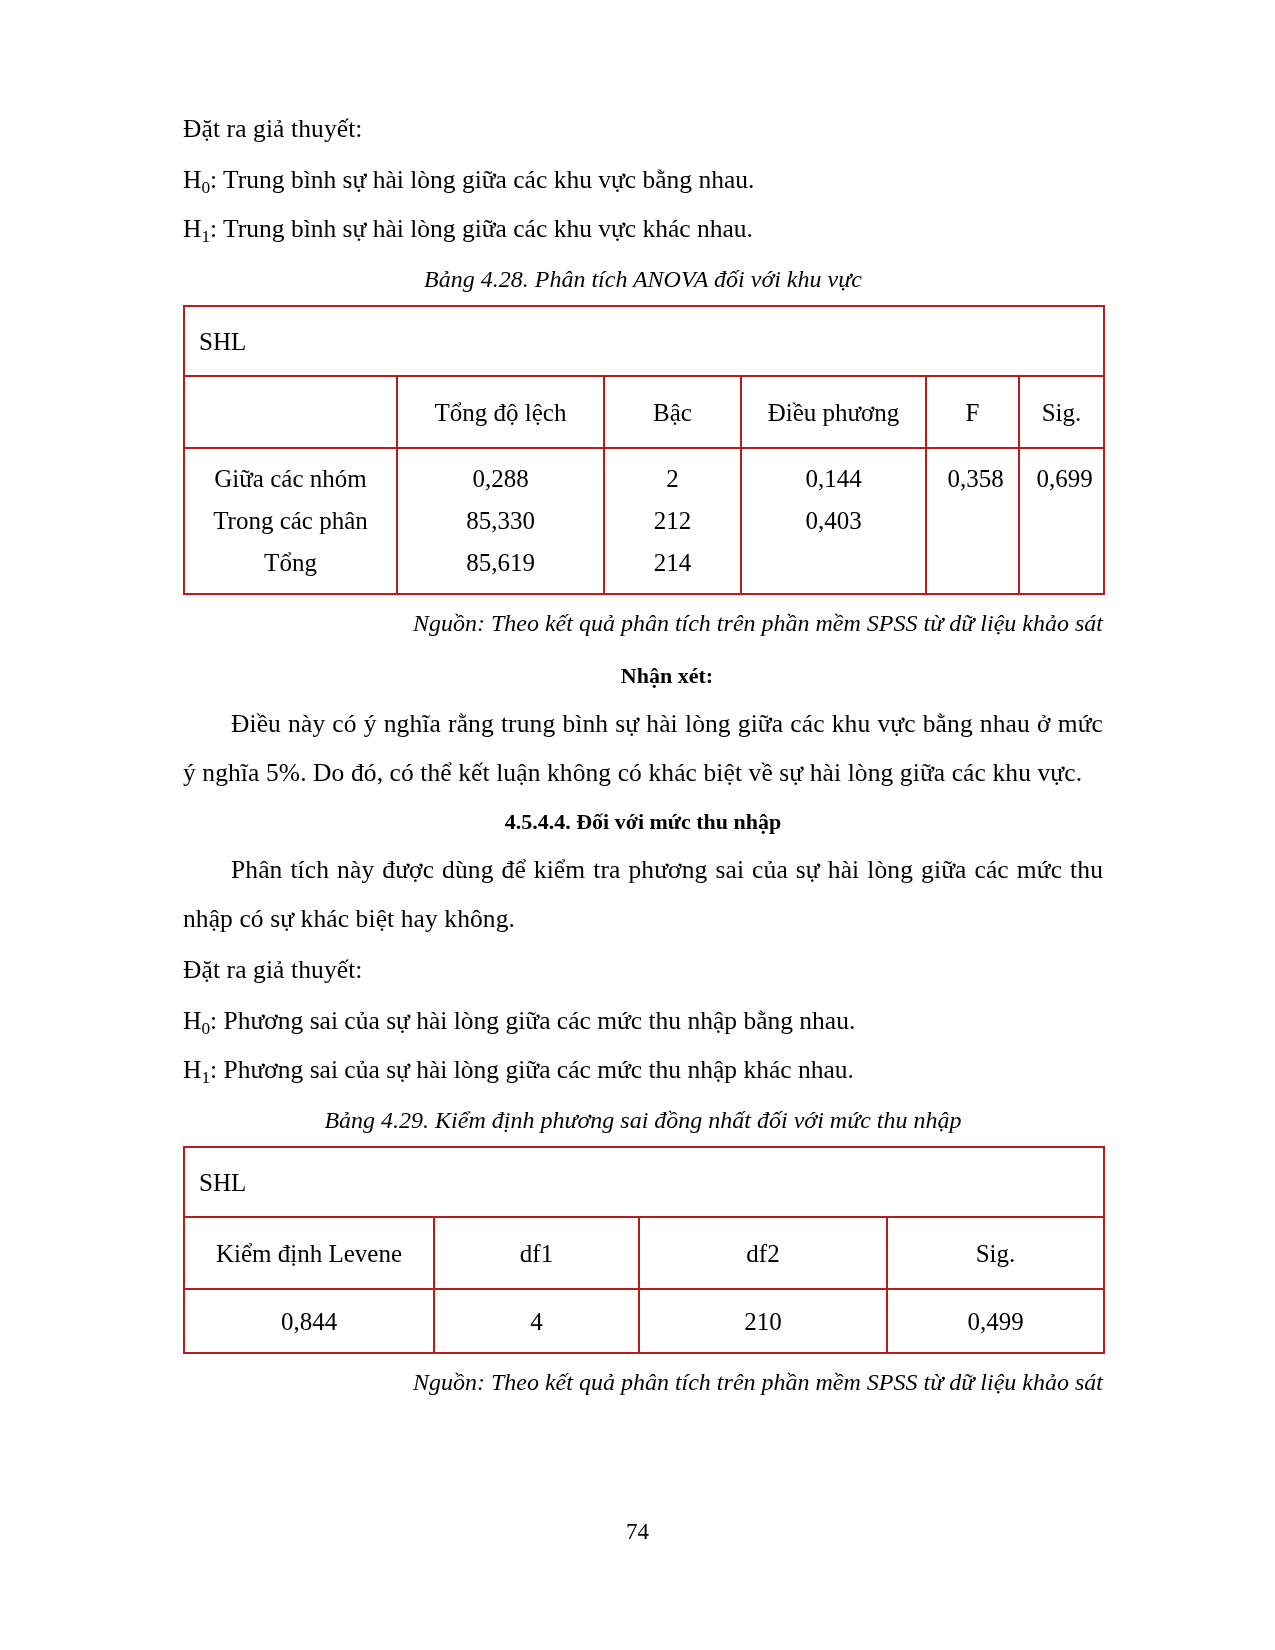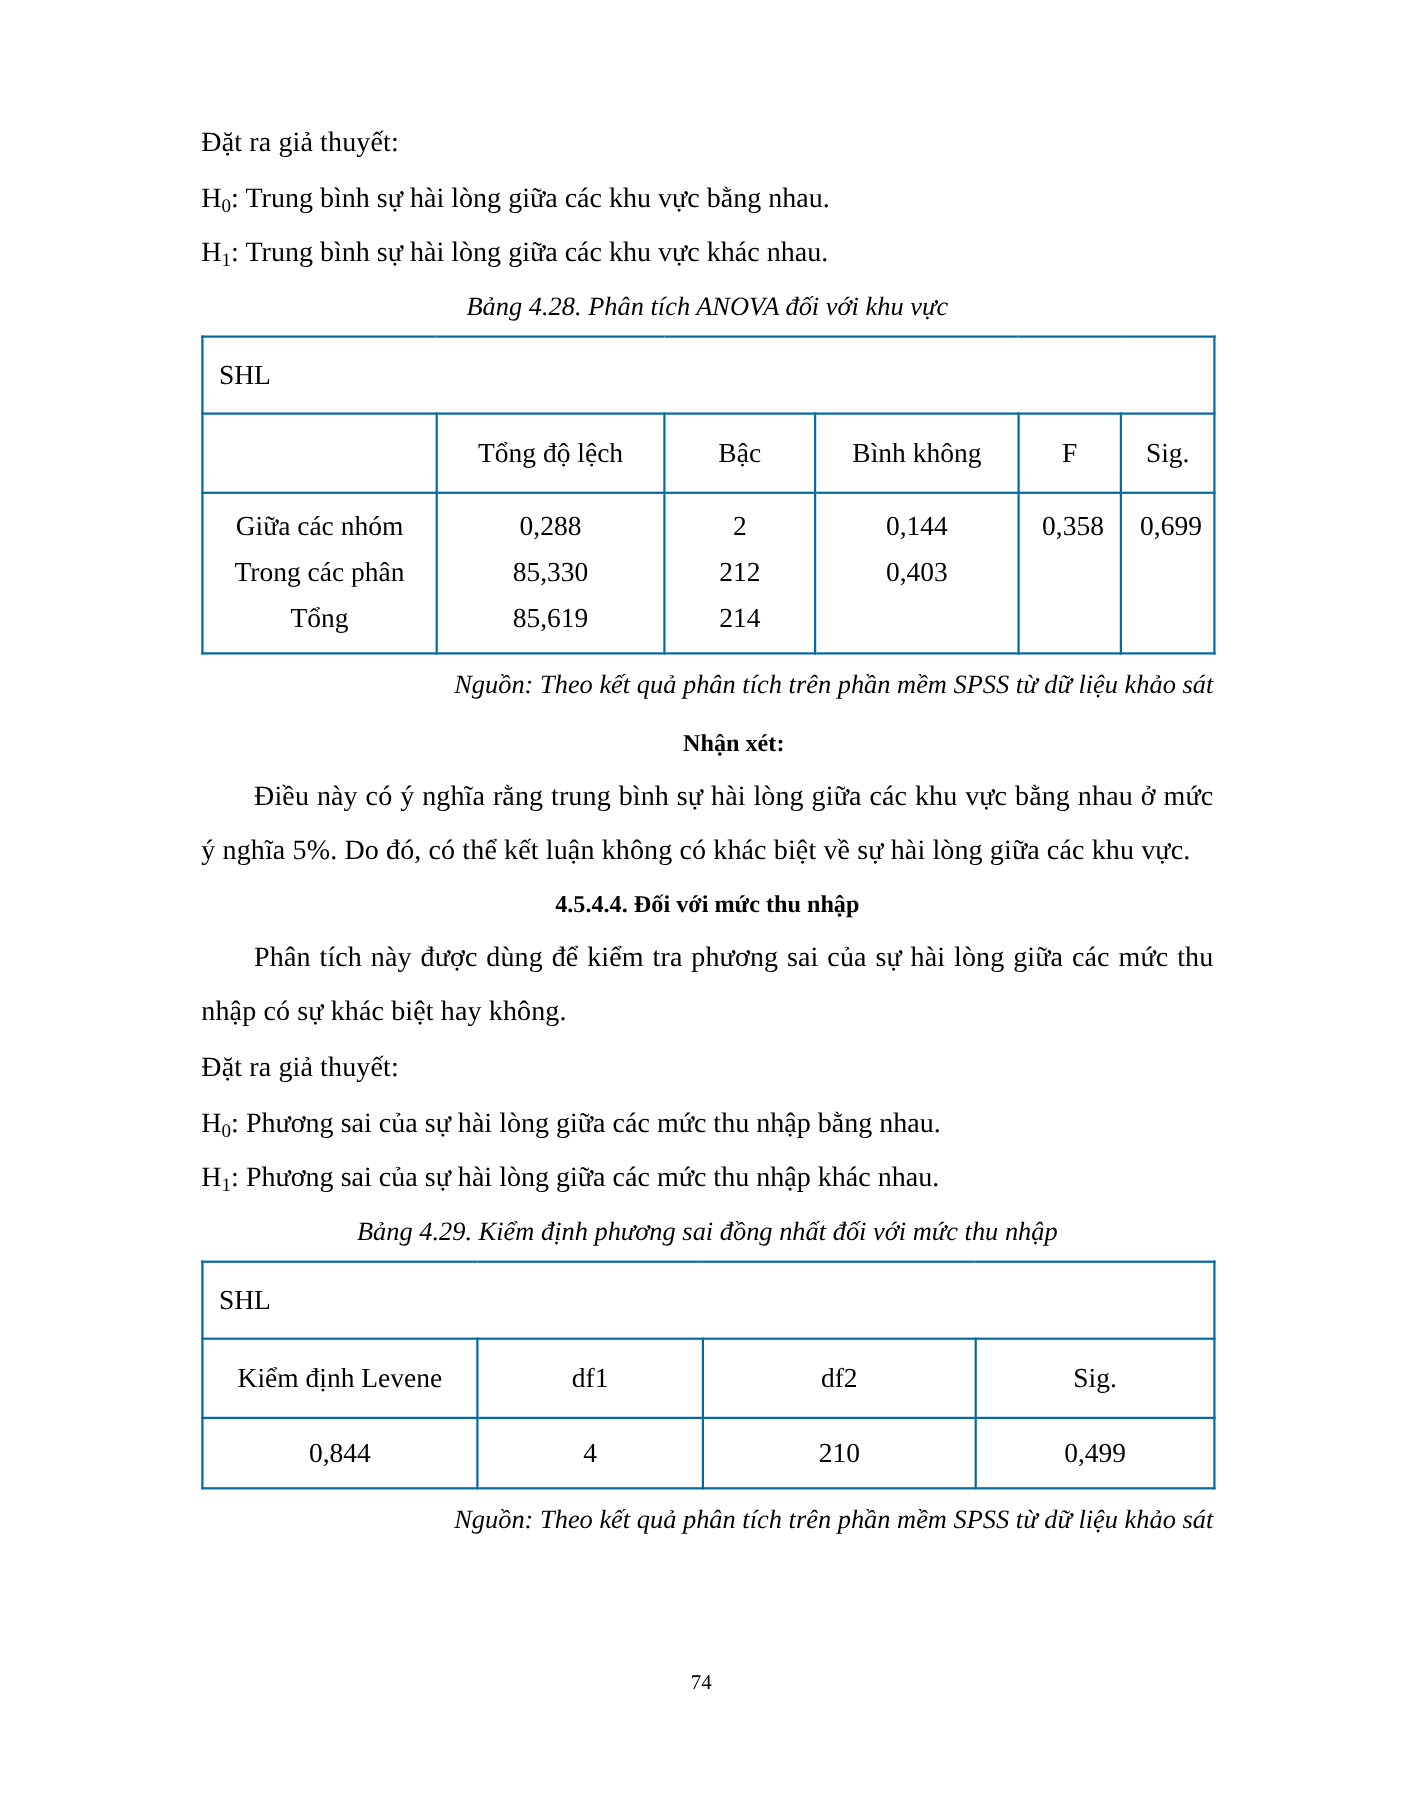--- a/index.html
+++ b/index.html
@@ -93,21 +93,21 @@
   }
 
   
   table.doc-table {
     border-collapse: collapse;
     width: 920px;
     table-layout: fixed;
     margin: 4px 0 0 0;
   }
   table.doc-table td {
-    border: 2px solid #0369a1;
+    border: 2px solid #b91c1c;
     font-size: 25px;
     line-height: 33px;
     padding: 0;
     vertical-align: middle;
   }
 
   .cell-title {
     text-align: left;
     padding: 12px 0 12px 14px !important;
     height: 44px;
@@ -137,21 +137,21 @@
   .stack-cell .pad-top { height: 9px; display:block; }
   .stack-cell .pad-bot { height: 9px; display:block; }
 
   
   .page-number {
     position: absolute;
     left: 0;
     top: 1519px;
     width: 1275px;
     text-align: center;
-    font-size: 19px;
+    font-size: 23px;
     font-family: "Liberation Serif", "DejaVu Serif", serif;
   }
 </style>
 </head>
 <body>
 
 <div class="page">
   <div class="content">
 
     <p class="para noindent">Đặt ra giả thuyết:</p>
@@ -172,21 +172,21 @@
         <col style="width:85px">
       </colgroup>
       <tbody>
         <tr>
           <td class="cell-title" colspan="6">SHL</td>
         </tr>
         <tr>
           <td class="cell-head"></td>
           <td class="cell-head">Tổng độ lệch</td>
           <td class="cell-head">Bậc</td>
-          <td class="cell-head">Bình không</td>
+          <td class="cell-head">Điều phương</td>
           <td class="cell-head">F</td>
           <td class="cell-head">Sig.</td>
         </tr>
         <tr>
           <td class="stack-cell">
             <span class="pad-top"></span>
             <span class="line center">Giữa các nhóm</span>
             <span class="line center">Trong các phân</span>
             <span class="line center">Tổng</span>
             <span class="pad-bot"></span>

